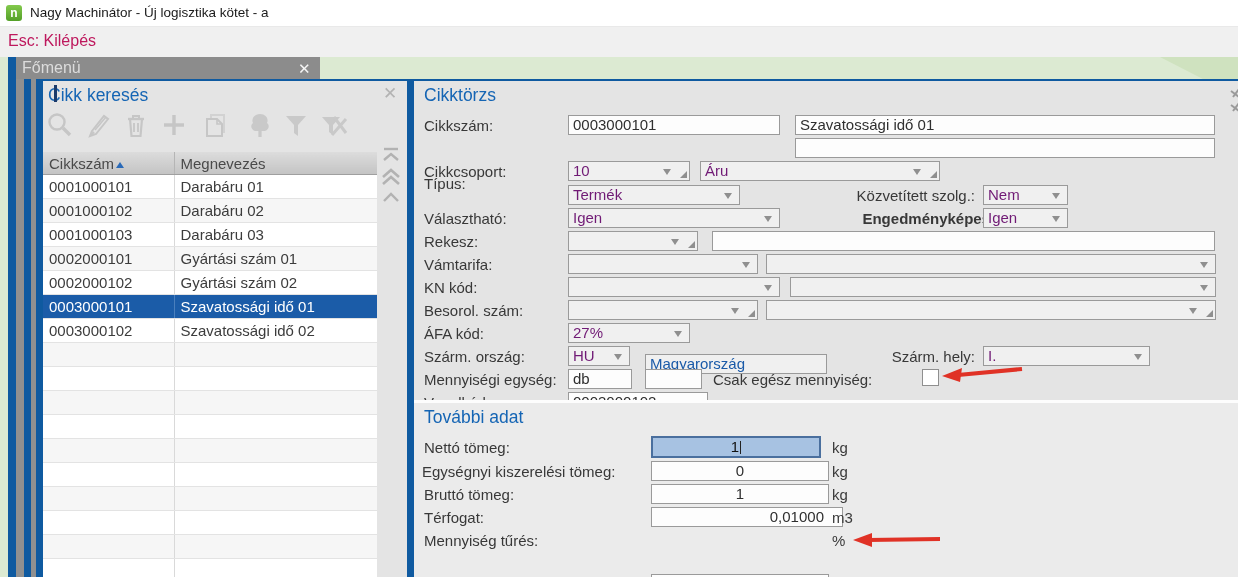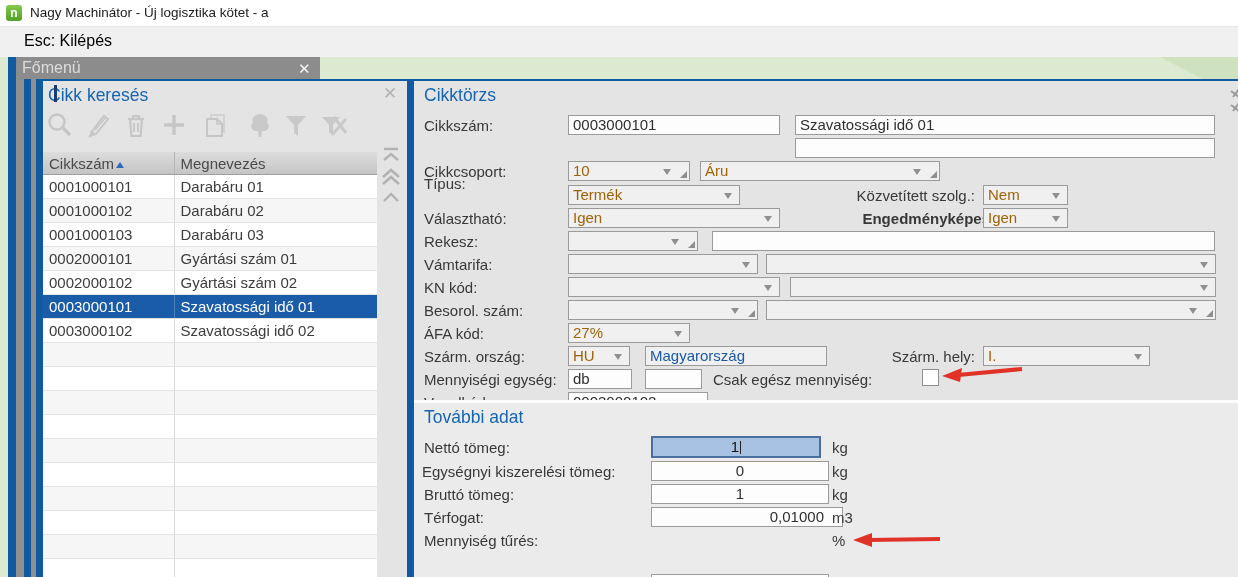--- a/index.html
+++ b/index.html
@@ -6,21 +6,21 @@
   #screen{position:relative;width:1238px;height:577px;overflow:hidden;
           font-family:"Liberation Sans","DejaVu Sans",sans-serif;font-size:15px;color:#383838;background:#fff;}
   .abs{position:absolute;}
   
   .titlebar{left:0;top:0;width:1238px;height:26px;background:#ffffff;border-bottom:1px solid #e9e9e9;}
   .appicon{left:6px;top:5px;width:16px;height:16px;border-radius:3px;
            background:linear-gradient(#83c94c,#54a028);color:#fff;font-weight:bold;font-size:12px;
            text-align:center;line-height:16px;}
   .apptitle{left:30px;top:5px;font-size:13.5px;color:#1a1a1a;white-space:nowrap;}
   .menubar{left:0;top:27px;width:1238px;height:30px;background:#f0f0f0;}
-  .menuitem{left:20px;top:4px;color:#000000;font-size:16px;padding:1px 4px;}
+  .menuitem{left:4px;top:4px;color:#be185d;font-size:16px;padding:1px 4px;}
   .desktop{left:0;top:57px;width:1238px;height:520px;background:#dcead2;}
   .desktop-dark{left:1160px;top:57px;width:78px;height:22px;background:#cfe2bf;
                 clip-path:polygon(0 0,100% 0,100% 100%,55% 100%);}
   
   .bluebar{background:#0f5aa0;}
   .win-gray-title{background:#8c8c8c;color:#dcdcdc;font-size:16px;}
   .panel{background:#e4e4e4;}
   .paneltitle{color:#1565b4;font-size:17.5px;white-space:nowrap;}
   .closex{color:#b3b3b3;font-size:17px;line-height:17px;}
   .whitex{color:#f5f5f5;font-size:15px;font-weight:bold;line-height:15px;}
@@ -34,27 +34,27 @@
   .grid tr.odd td{background:#f6f6f6;}
   .grid tr.sel td{background:#1b5ca8;color:#fff;border-right-color:#4a7fbd;}
   .sortup{display:inline-block;width:0;height:0;border-left:4px solid transparent;border-right:4px solid transparent;
           border-bottom:6px solid #2a6ab8;margin-left:2px;vertical-align:middle;}
   
   .lbl{color:#383838;white-space:nowrap;}
   .lbl-r{color:#383838;white-space:nowrap;text-align:right;}
   .inp{background:#fdfdfd;border:1px solid #9a9a9a;height:18px;line-height:18px;padding:0 4px;
        white-space:nowrap;overflow:hidden;color:#2f2f2f;}
   .combo{background:#f0f0f0;border:1px solid #9a9a9a;height:18px;line-height:18px;padding:0 4px;
-         white-space:nowrap;overflow:hidden;color:#a16207;}
+         white-space:nowrap;overflow:hidden;color:#701a75;}
   .darr{position:absolute;right:7px;top:7px;width:0;height:0;border-left:4.5px solid transparent;
         border-right:4.5px solid transparent;border-top:6px solid #8f8f8f;}
   .darr.in2{right:18px;}
   .grip{position:absolute;right:2px;bottom:2px;width:0;height:0;border-left:7px solid transparent;
         border-bottom:7px solid #8f8f8f;}
-  .ro-blue{color:#1a5aa8;}
+  .ro-blue{color:#1a5aa8;margin-top:8px;}
   .checkbox{background:#fff;border:1px solid #8f8f8f;width:15px;height:15px;}
   .unit{color:#3a3a3a;}
   .focusinp{background:#a7c2e2;border:2px solid #4a6f9e;height:18px;line-height:18px;text-align:center;
             color:#111;}
   .cursorbar{display:inline-block;width:1px;height:13px;background:#222;vertical-align:-2px;margin-left:1px;}
   .fragment{position:absolute;width:6px;}
 </style>
 </head>
 <body>
 

